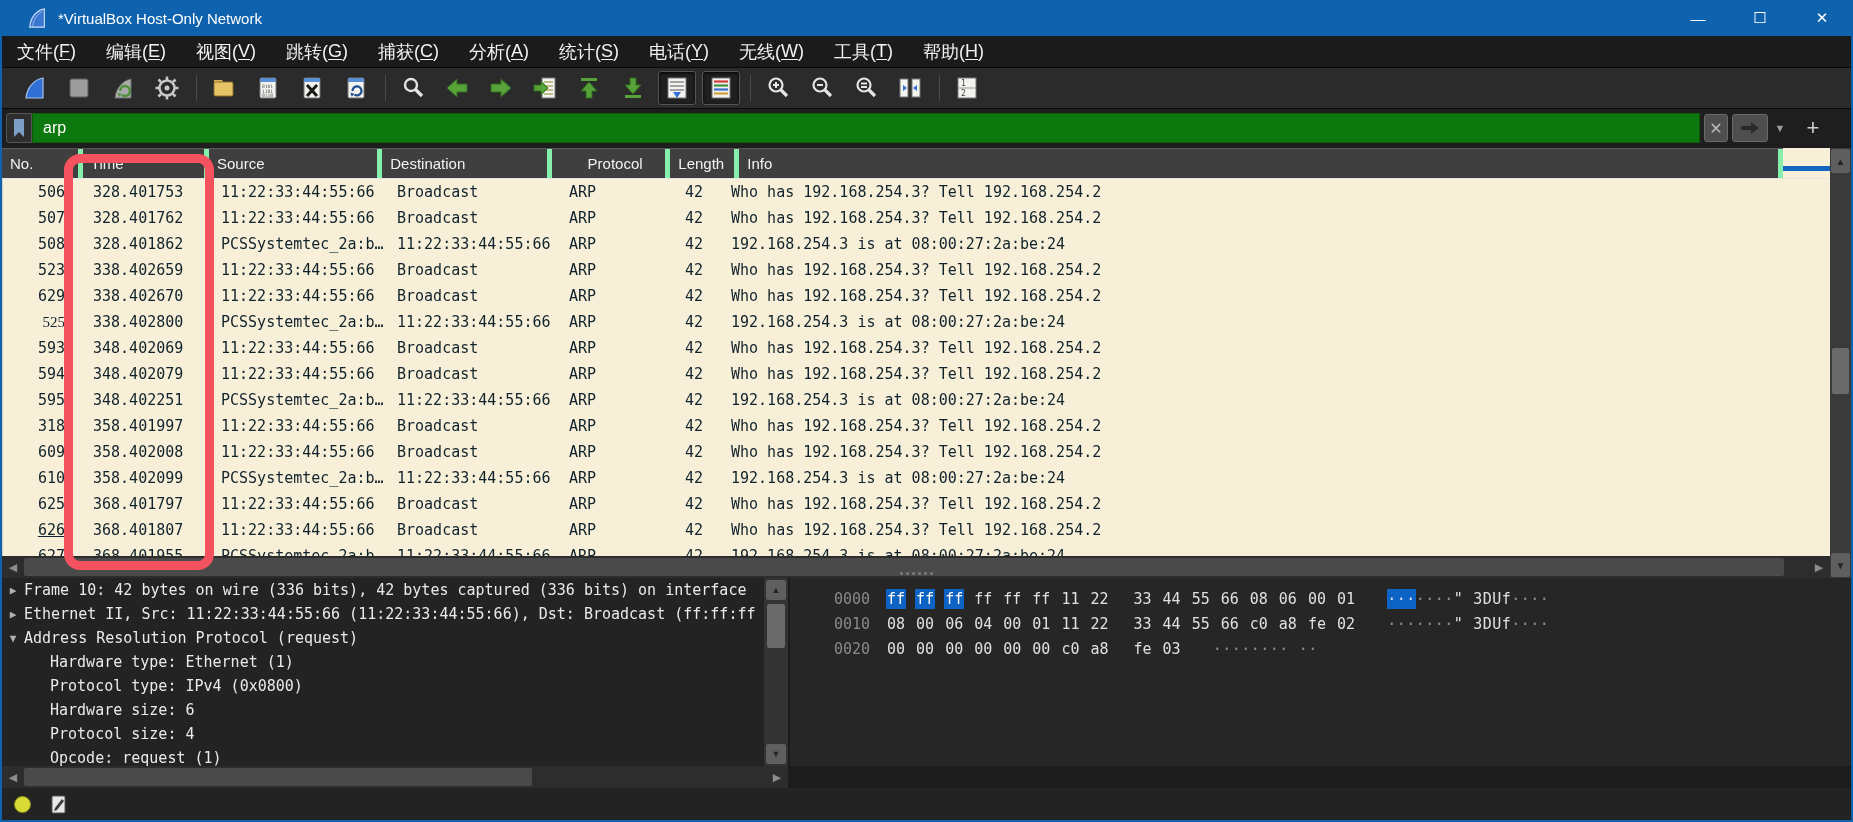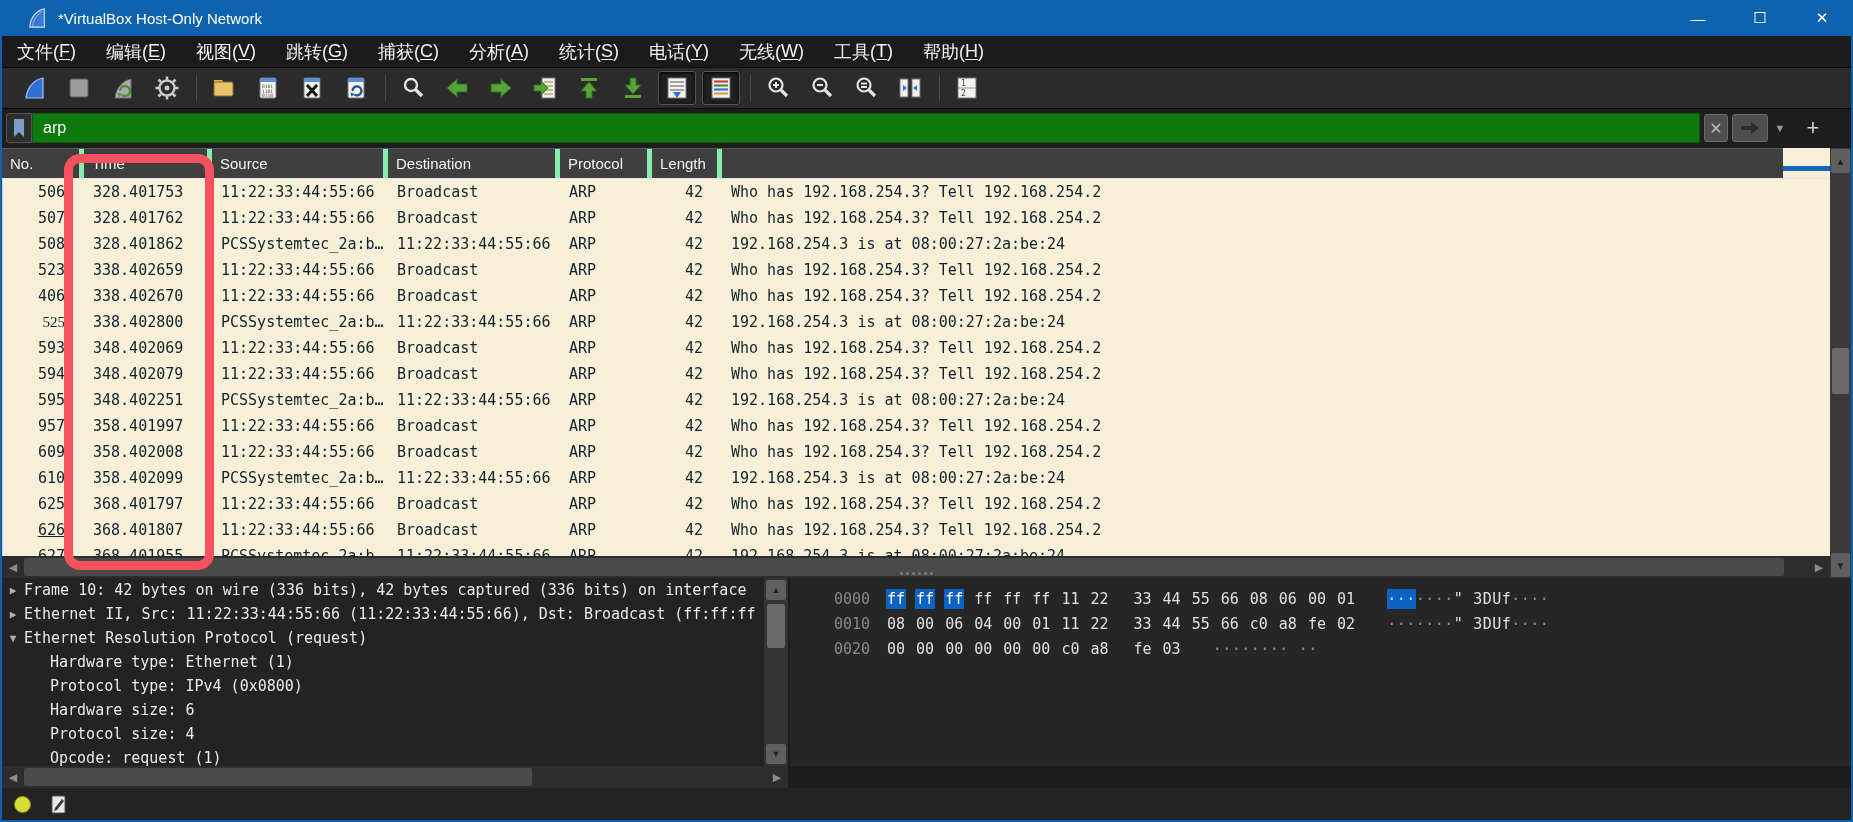--- a/index.html
+++ b/index.html
@@ -346,22 +346,23 @@
     </div>
     <div class="f-btn f-chev">▼</div>
     <div class="f-btn f-add">+</div>
   </div>
 
   <div class="pl-header">
       <div class="pl-h-cell" style="width: 82px;">No.</div>
       <div class="pl-h-cell" style="width: 128px;">Time</div>
       <div class="pl-h-cell" style="width: 176px;">Source</div>
       <div class="pl-h-cell" style="width: 172px;">Destination</div>
-      <div class="pl-h-cell" style="width: 92px;">Protocol</div>
+      <div class="pl-h-cell" style="width: 92px; margin-left: 28px;">Protocol</div>
       <div class="pl-h-cell" style="width: 70px;">Length</div>
+      <div class="pl-h-cell" style="width: 1061px;">Info</div>
     </div>
   <div class="pl-gap"></div>
   <div class="pl-gap-blue"></div>
   <div class="pl-rows">
       <div class="pl-row">
         <div class="pl-cell r" style="width: 82px;">506</div>
         <div class="pl-cell" style="width: 128px;">328.401753</div>
         <div class="pl-cell" style="width: 176px;">11:22:33:44:55:66</div>
         <div class="pl-cell" style="width: 172px;">Broadcast</div>
         <div class="pl-cell" style="width: 92px;">ARP</div>
@@ -389,21 +390,21 @@
       <div class="pl-row">
         <div class="pl-cell r" style="width: 82px;">523</div>
         <div class="pl-cell" style="width: 128px;">338.402659</div>
         <div class="pl-cell" style="width: 176px;">11:22:33:44:55:66</div>
         <div class="pl-cell" style="width: 172px;">Broadcast</div>
         <div class="pl-cell" style="width: 92px;">ARP</div>
         <div class="pl-cell r" style="width: 70px;">42</div>
         <div class="pl-cell" style="width: 1061px;">Who has 192.168.254.3? Tell 192.168.254.2</div>
       </div>
       <div class="pl-row">
-        <div class="pl-cell r" style="width: 82px;">406</div>
+        <div class="pl-cell r" style="width: 82px;">629</div>
         <div class="pl-cell" style="width: 128px;">338.402670</div>
         <div class="pl-cell" style="width: 176px;">11:22:33:44:55:66</div>
         <div class="pl-cell" style="width: 172px;">Broadcast</div>
         <div class="pl-cell" style="width: 92px;">ARP</div>
         <div class="pl-cell r" style="width: 70px;">42</div>
         <div class="pl-cell" style="width: 1061px;">Who has 192.168.254.3? Tell 192.168.254.2</div>
       </div>
       <div class="pl-row">
         <div class="pl-cell r" style="width: 82px; font-family: Liberation Serif, serif;">525</div>
         <div class="pl-cell" style="width: 128px;">338.402800</div>
@@ -434,21 +435,21 @@
       <div class="pl-row">
         <div class="pl-cell r" style="width: 82px;">595</div>
         <div class="pl-cell" style="width: 128px;">348.402251</div>
         <div class="pl-cell" style="width: 176px;">PCSSystemtec_2a:b…</div>
         <div class="pl-cell" style="width: 172px;">11:22:33:44:55:66</div>
         <div class="pl-cell" style="width: 92px;">ARP</div>
         <div class="pl-cell r" style="width: 70px;">42</div>
         <div class="pl-cell" style="width: 1061px;">192.168.254.3 is at 08:00:27:2a:be:24</div>
       </div>
       <div class="pl-row">
-        <div class="pl-cell r" style="width: 82px;">957</div>
+        <div class="pl-cell r" style="width: 82px;">318</div>
         <div class="pl-cell" style="width: 128px;">358.401997</div>
         <div class="pl-cell" style="width: 176px;">11:22:33:44:55:66</div>
         <div class="pl-cell" style="width: 172px;">Broadcast</div>
         <div class="pl-cell" style="width: 92px;">ARP</div>
         <div class="pl-cell r" style="width: 70px;">42</div>
         <div class="pl-cell" style="width: 1061px;">Who has 192.168.254.3? Tell 192.168.254.2</div>
       </div>
       <div class="pl-row">
         <div class="pl-cell r" style="width: 82px;">609</div>
         <div class="pl-cell" style="width: 128px;">358.402008</div>
@@ -522,21 +523,21 @@
       <div class="dt-line">
         <span class="dt-exp">▶</span>
         <span>Frame 10: 42 bytes on wire (336 bits), 42 bytes captured (336 bits) on interface </span>
       </div>
       <div class="dt-line">
         <span class="dt-exp">▶</span>
         <span>Ethernet II, Src: 11:22:33:44:55:66 (11:22:33:44:55:66), Dst: Broadcast (ff:ff:ff</span>
       </div>
       <div class="dt-line">
         <span class="dt-exp">▼</span>
-        <span>Ethernet Resolution Protocol (request)</span>
+        <span>Address Resolution Protocol (request)</span>
       </div>
       <div class="dt-line">
         <span class="dt-exp"></span>
         <span class="dt-ind">Hardware type: Ethernet (1)</span>
       </div>
       <div class="dt-line">
         <span class="dt-exp"></span>
         <span class="dt-ind">Protocol type: IPv4 (0x0800)</span>
       </div>
       <div class="dt-line">

